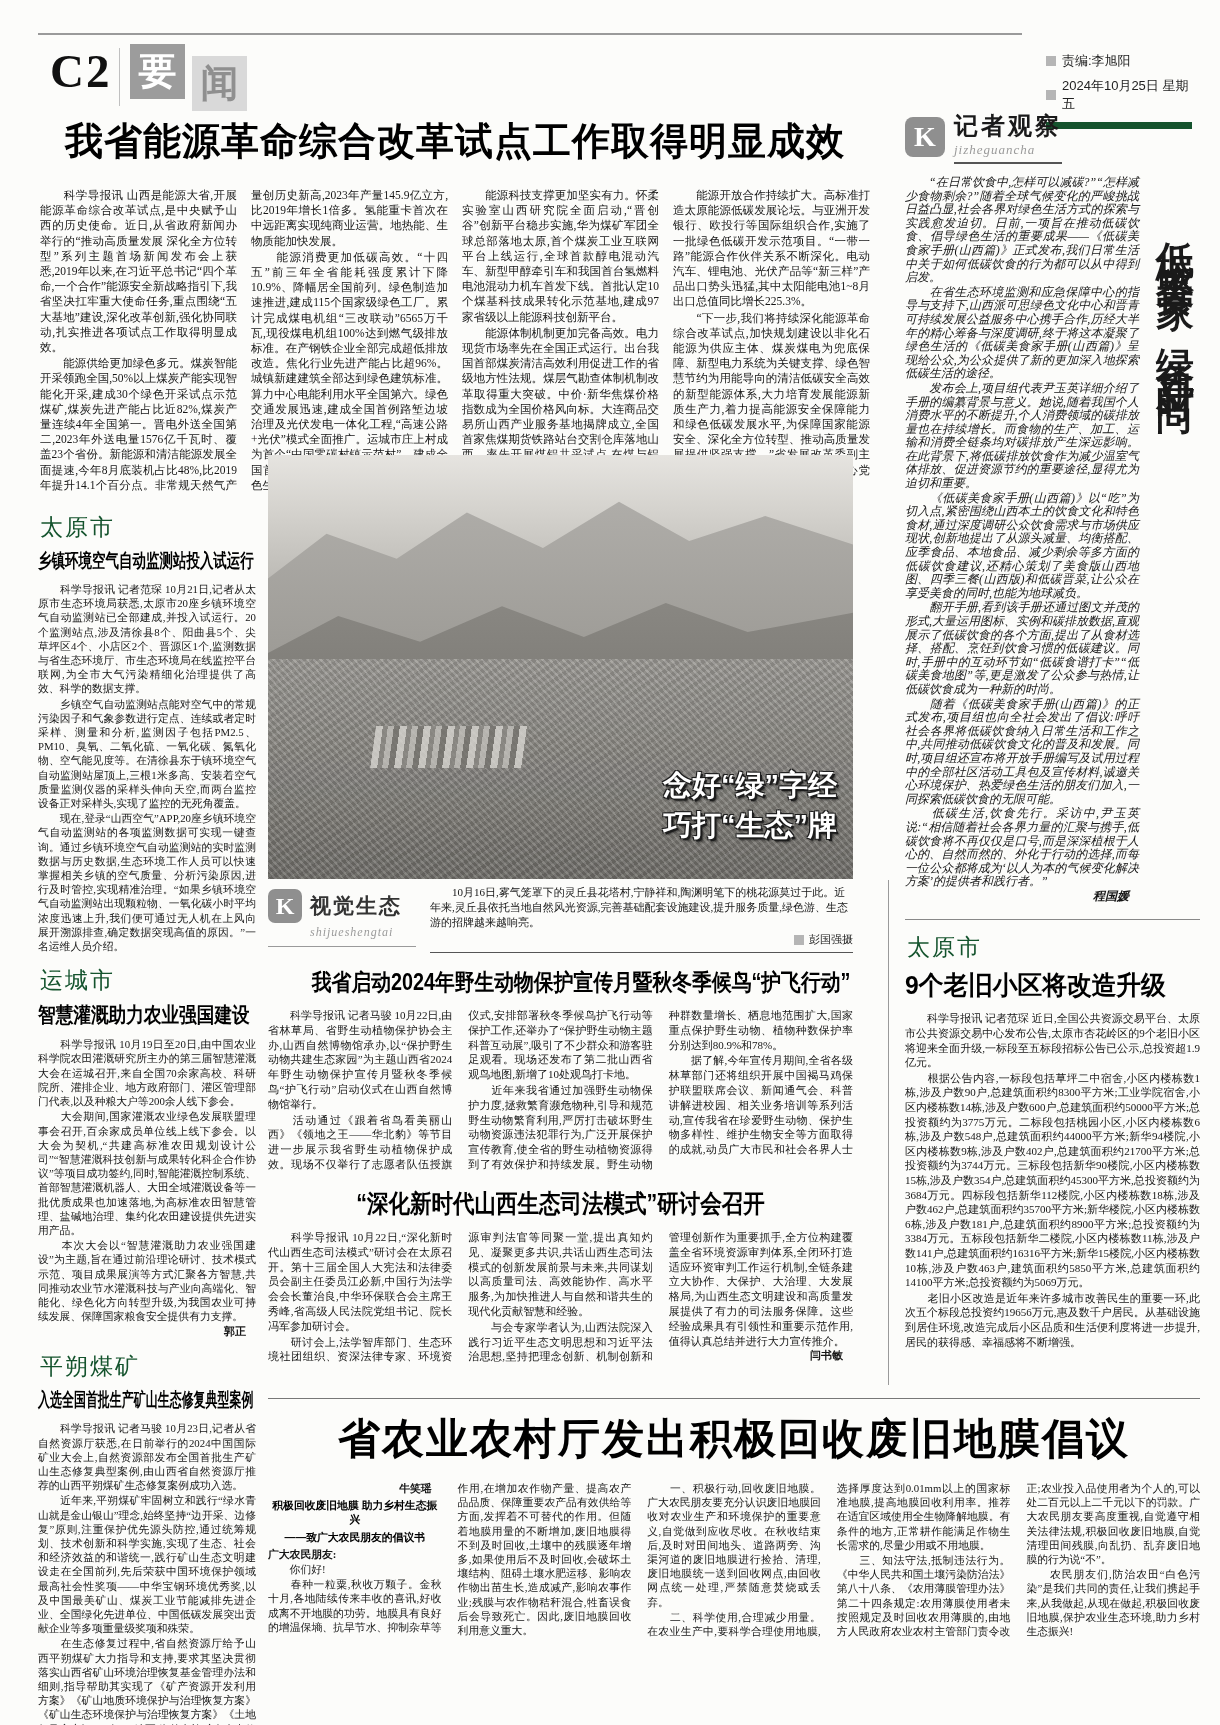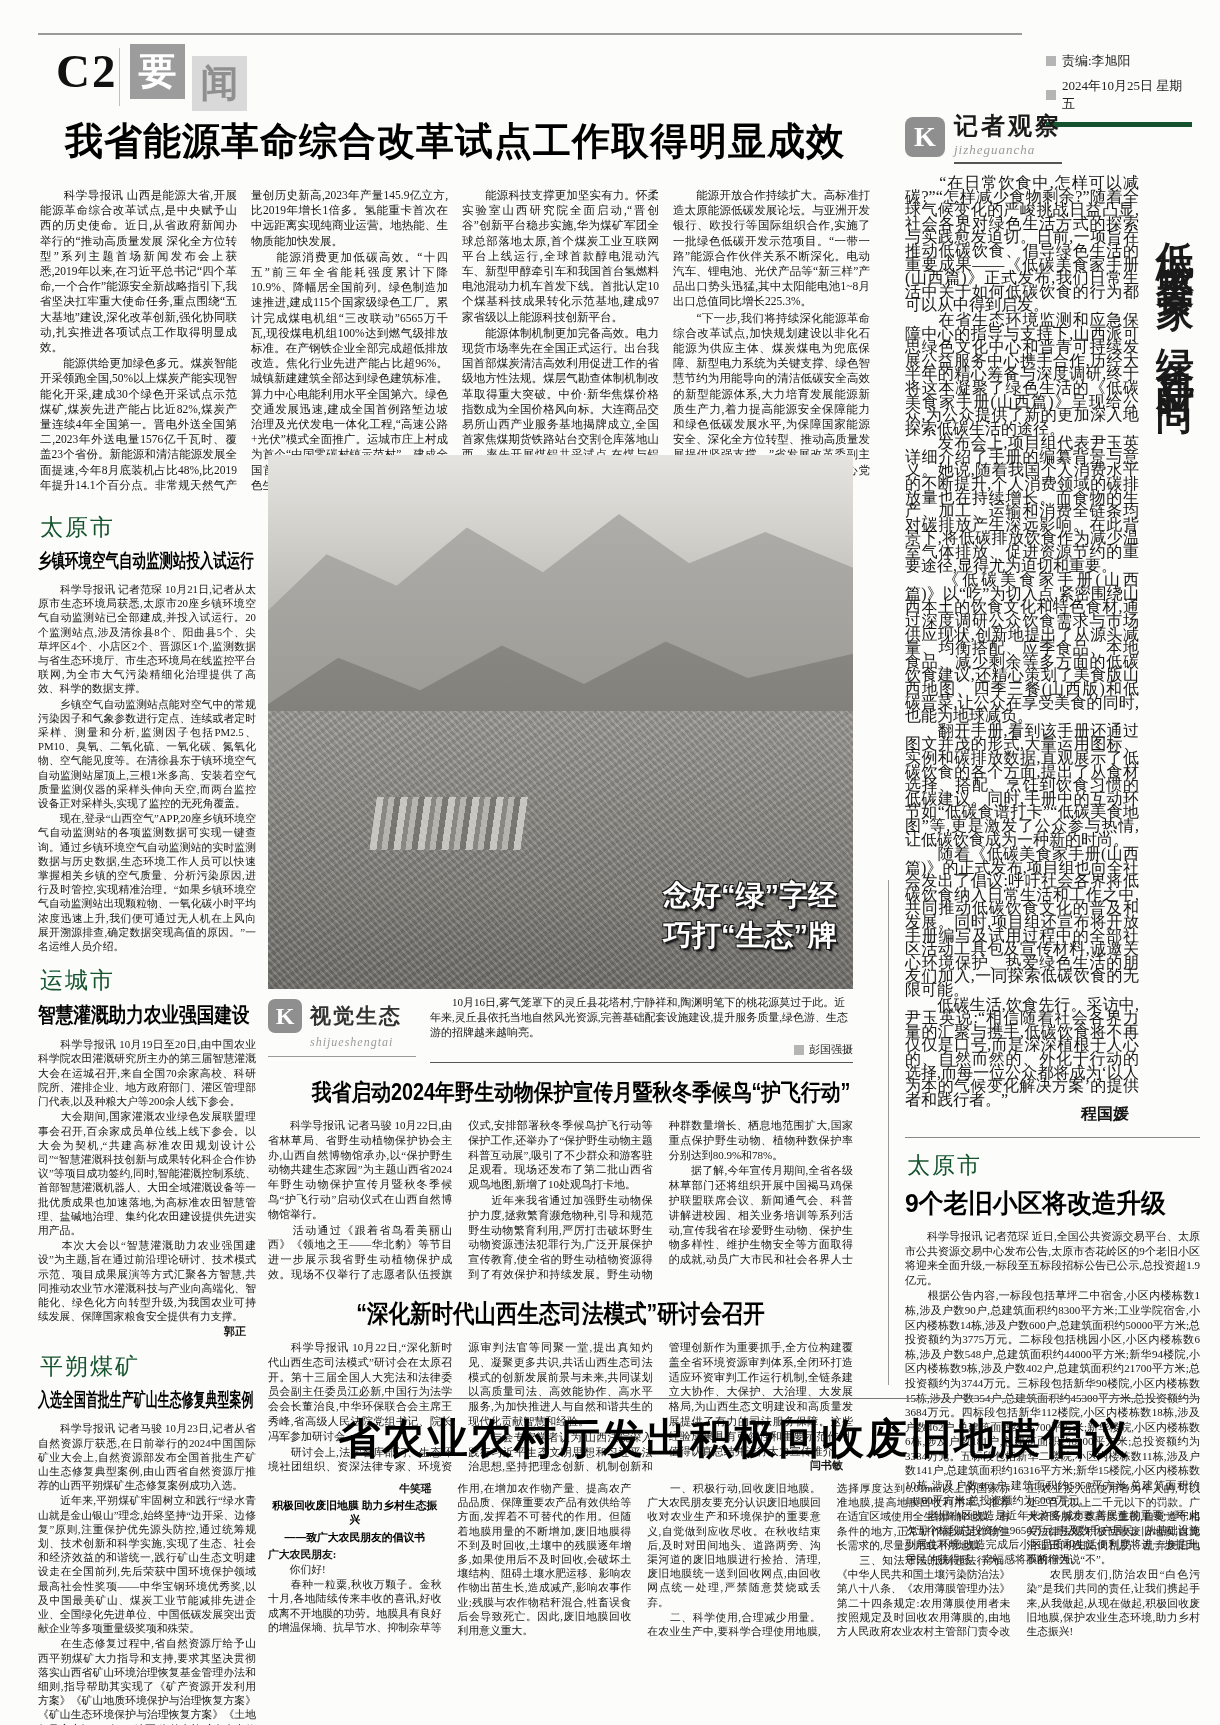--- a/index.html
+++ b/index.html
@@ -8,32 +8,32 @@
     position:relative; width:1220px; height:1725px; margin:0 auto;
     background:#fcfcfa; color:#161616; overflow:hidden;
     font-family:"Liberation Serif","DejaVu Serif",serif;
   }
   .abs { position:absolute; }
   p { margin:0 0 1px 0; text-align:justify; }
   .hsans { font-family:"Liberation Sans","DejaVu Sans",sans-serif; font-weight:700; color:#000; }
 
   
   .rule-top { left:38px; top:33px; width:984px; height:2px; background:#9a9a9a; }
-  .pagecode { left:56px; top:44px; font-size:47px; font-weight:700; letter-spacing:2px; color:#111;text-align:right; }
+  .pagecode { left:50px; top:44px; font-size:47px; font-weight:700; letter-spacing:2px; color:#111;text-align:right; }
   .head-vline { left:119px; top:48px; width:1px; height:58px; background:#c0c0c0; }
   .badge { left:130px; top:44px; display:flex; gap:7px; }
   .badge-box { width:55px; height:55px; text-align:center; line-height:55px; font-size:38px;
     font-family:"Liberation Sans","DejaVu Sans",sans-serif; font-weight:700; }
   .badge-b1 { background:#9c9c9c; color:#ffffff; }
   .badge-b2 { background:#d9d9d9; color:#8f8f8f; margin-top:12px; }
   .papername { left:878px; top:44px; font-size:40px; font-weight:700; font-style:italic;
     color:#7d7d7d; letter-spacing:9px; }
   .issue { left:1046px; top:52px; width:146px; font-size:13px; color:#222;
-    font-family:Liberation Serif, serif;
-    border-bottom:5px solid #14532d; padding-bottom:9px; }
+    font-family:Liberation Sans, sans-serif;
+    border-bottom:7px solid #14532d; padding-bottom:9px; }
   .issue-row { display:flex; align-items:center; gap:6px; margin-bottom:7px; }
   .sq { width:10px; height:10px; background:#b5b5b5; flex:0 0 auto; }
 
   
   .lead-headline { left:40px; top:116px; width:830px; text-align:center;
     font-size:38px; letter-spacing:1px; white-space:nowrap; }
   .lead-body { left:40px; top:188px; width:830px; height:308px;
     column-count:4; column-gap:14px; font-size:11.5px; line-height:15.2px; overflow:hidden; }
   .byline { text-align:right; padding-right:10px; font-weight:700; }
 
@@ -41,21 +41,21 @@
   .left-rail { left:38px; top:500px; width:218px; }
   .kicker { font-size:23px; color:#14532d; margin:12px 0 5px 2px; letter-spacing:2px; }
   .lh { display:inline-block; white-space:nowrap; transform-origin:0 50%; }
   .lh-a { font-size:19px; transform:scaleX(0.71); }
   .lh-b { font-size:21px; transform:scaleX(0.84); }
   .lh-c { font-size:19px; transform:scaleX(0.63); }
   .art-body { margin-top:8px; font-size:10.8px; line-height:14.2px; }
 
   
   .middle { left:268px; top:455px; width:585px; }
-  .photo { position:relative; height:534px; background:
+  .photo { position:relative; height:424px; background:
       linear-gradient(180deg,#e6e4e0 0%,#d3d1cc 14%,#bcbab5 30%,#a9a7a2 48%,#96948f 66%,#8a8883 100%);
     overflow:hidden; }
   .ridge1 { position:absolute; left:0; top:6%; width:100%; height:42%;
     background:linear-gradient(180deg,#b1afab,#9d9b96);
     clip-path:polygon(0 55%,10% 30%,22% 44%,34% 18%,47% 38%,60% 12%,72% 34%,85% 20%,100% 36%,100% 100%,0 100%); }
   .ridge2 { position:absolute; left:0; top:22%; width:100%; height:38%;
     background:linear-gradient(180deg,#8f8d88,#7d7b76);
     clip-path:polygon(0 65%,12% 42%,26% 58%,40% 36%,54% 55%,68% 34%,82% 52%,100% 40%,100% 100%,0 100%); }
   .valley { position:absolute; left:0; bottom:0; width:100%; height:52%;
     background:
@@ -93,21 +93,21 @@
 
   
   .right-rail { left:905px; top:110px; width:295px; }
   .observer { position:relative; }
   .obs-head { display:flex; align-items:center; gap:9px; border-bottom:none; }
   .obs-klogo { width:40px; height:40px; line-height:40px; font-size:28px; border-radius:8px;
     background:#8f8f8f; color:#fff; text-align:center; font-weight:700; }
   .obs-titlewrap { border-bottom:2px solid #555; padding-bottom:4px; }
   .obs-title { font-size:24px; font-weight:700; letter-spacing:3px; color:#1a1a1a; }
   .obs-pinyin { font-size:13px; font-style:italic; color:#9a9a9a; letter-spacing:1px; }
-  .obs-body { width:234px; margin-top:12px; font-size:16px; line-height:13.6px; }
+  .obs-body { width:234px; margin-top:12px; font-size:12px; line-height:13.6px;font-style:italic; }
   .vtitle { position:absolute; right:0; top:102px; writing-mode:vertical-rl;
     font-size:38px; letter-spacing:12px; color:#1a1a1a; font-weight:600;
     font-family:"Liberation Sans","DejaVu Sans",sans-serif; }
   .vtitle span + span { margin-block-start:0; margin-inline-start:46px; }
   .rail-hr { border:none; border-top:1px solid #888; margin:16px 0 4px 0; }
   .ren-headline { font-size:26px; transform:scaleX(0.95); transform-origin:0 50%;
     display:inline-block; white-space:nowrap; }
   .ren-body { margin-top:8px; font-size:11px; line-height:14.6px; }
 
   .vdivider { left:888px; top:880px; width:1px; height:505px; background:#9a9a9a; }

